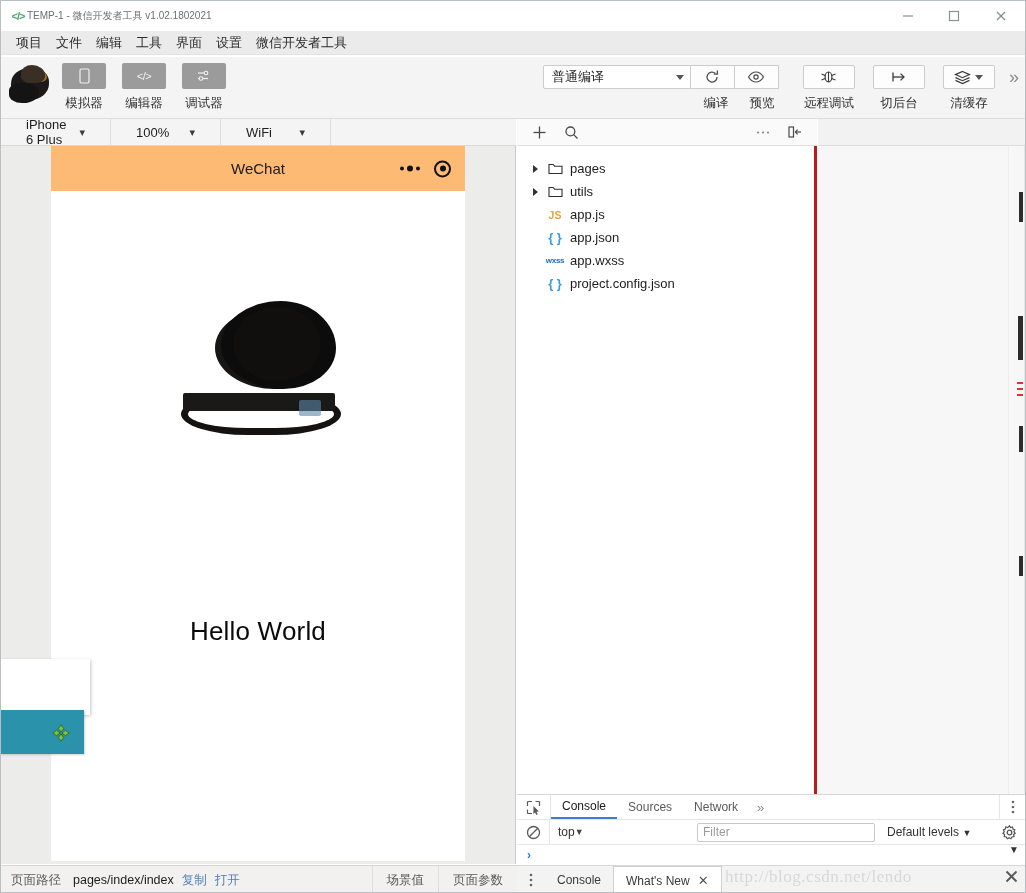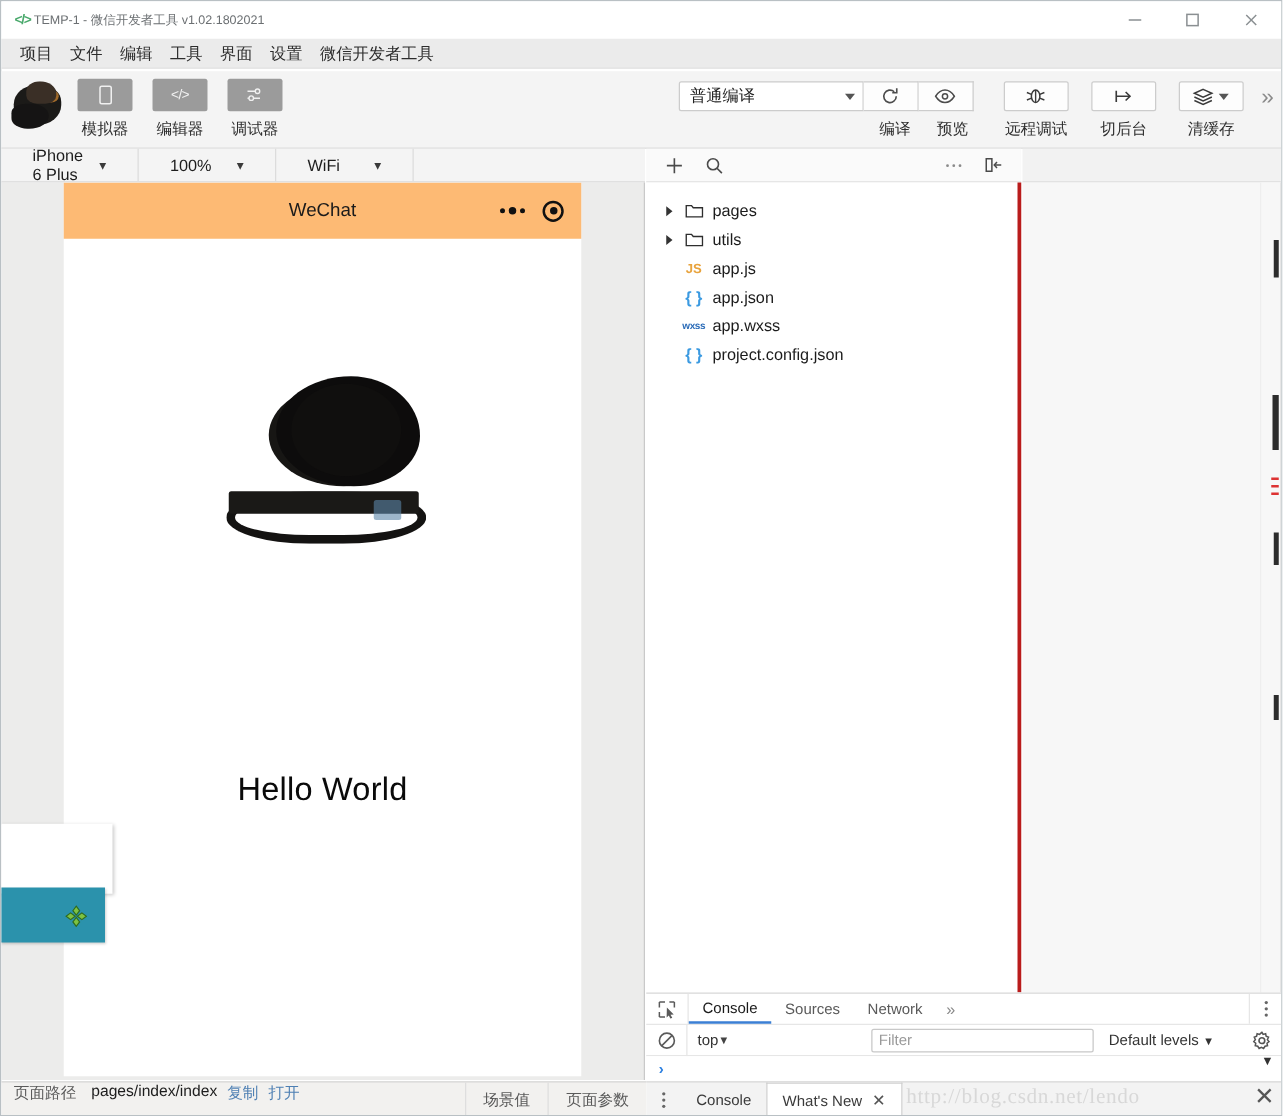--- a/index.html
+++ b/index.html
@@ -319,21 +319,21 @@
     font-family: "Liberation Serif", "DejaVu Serif", serif;
     font-size: 17px; color: #d8d8d8; white-space: nowrap;
     letter-spacing: .5px; pointer-events: none;
   }
   .wm-close { position: absolute; right: 6px; top: 868px; color: #666; }
 
   
   .statusbar {
     position: absolute; left: 0; top: 864px; width: 516px; height: 29px;
     background: #f2f1ef; border-top: 1px solid #d5d5d5;
-    display: flex; align-items: flex-start;
+    display: flex; align-items: center;
   }
   .sb-lbl { font-size: 12.5px; color: #5a5a5a; padding-left: 10px; }
   .sb-val { font-size: 12.5px; color: #1d1d1d; margin-left: 12px; }
   .sb-link { font-size: 12.5px; color: #4d7fb3; margin-left: 8px; }
   .sb-flex { flex: 1; }
   .sb-btn {
     font-size: 12.5px; color: #5a5a5a; padding: 0 14px;
     height: 29px; display: flex; align-items: center;
     border-left: 1px solid #dedede;
   }

